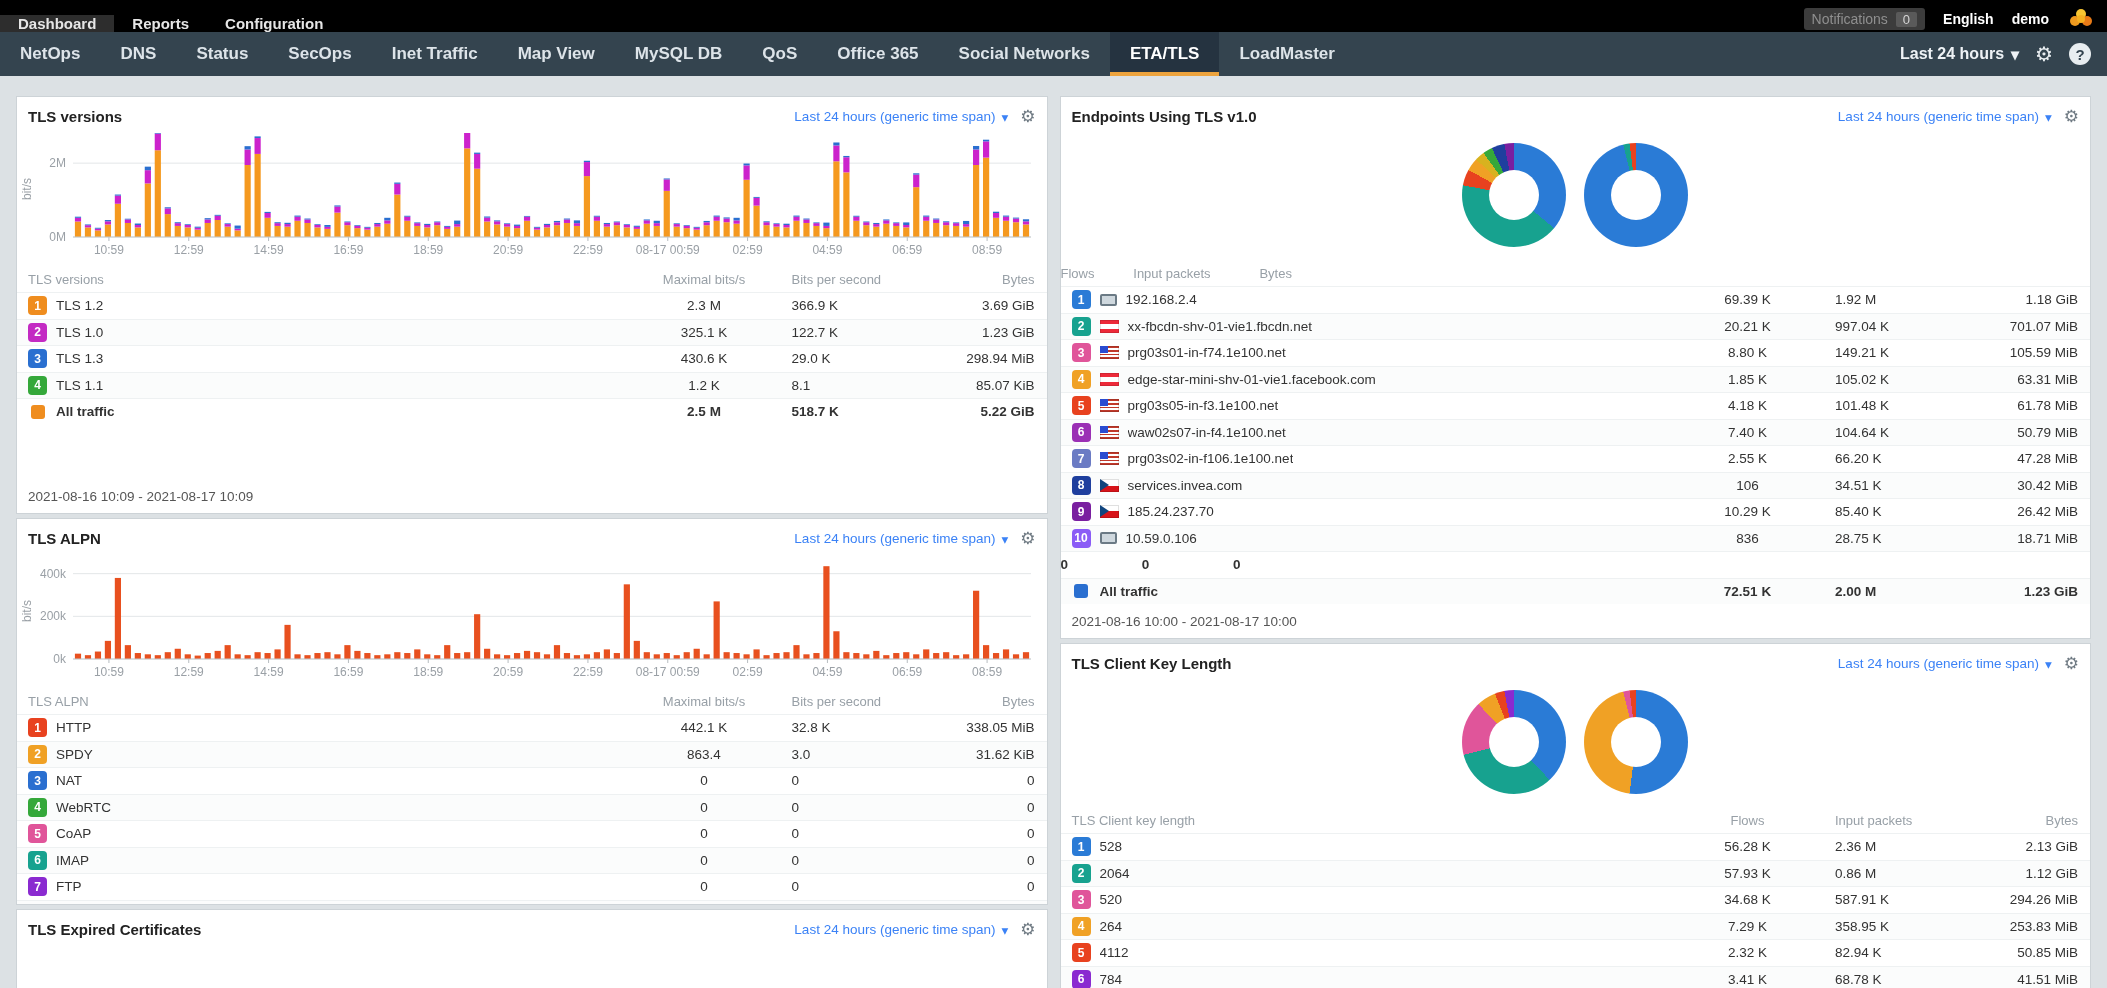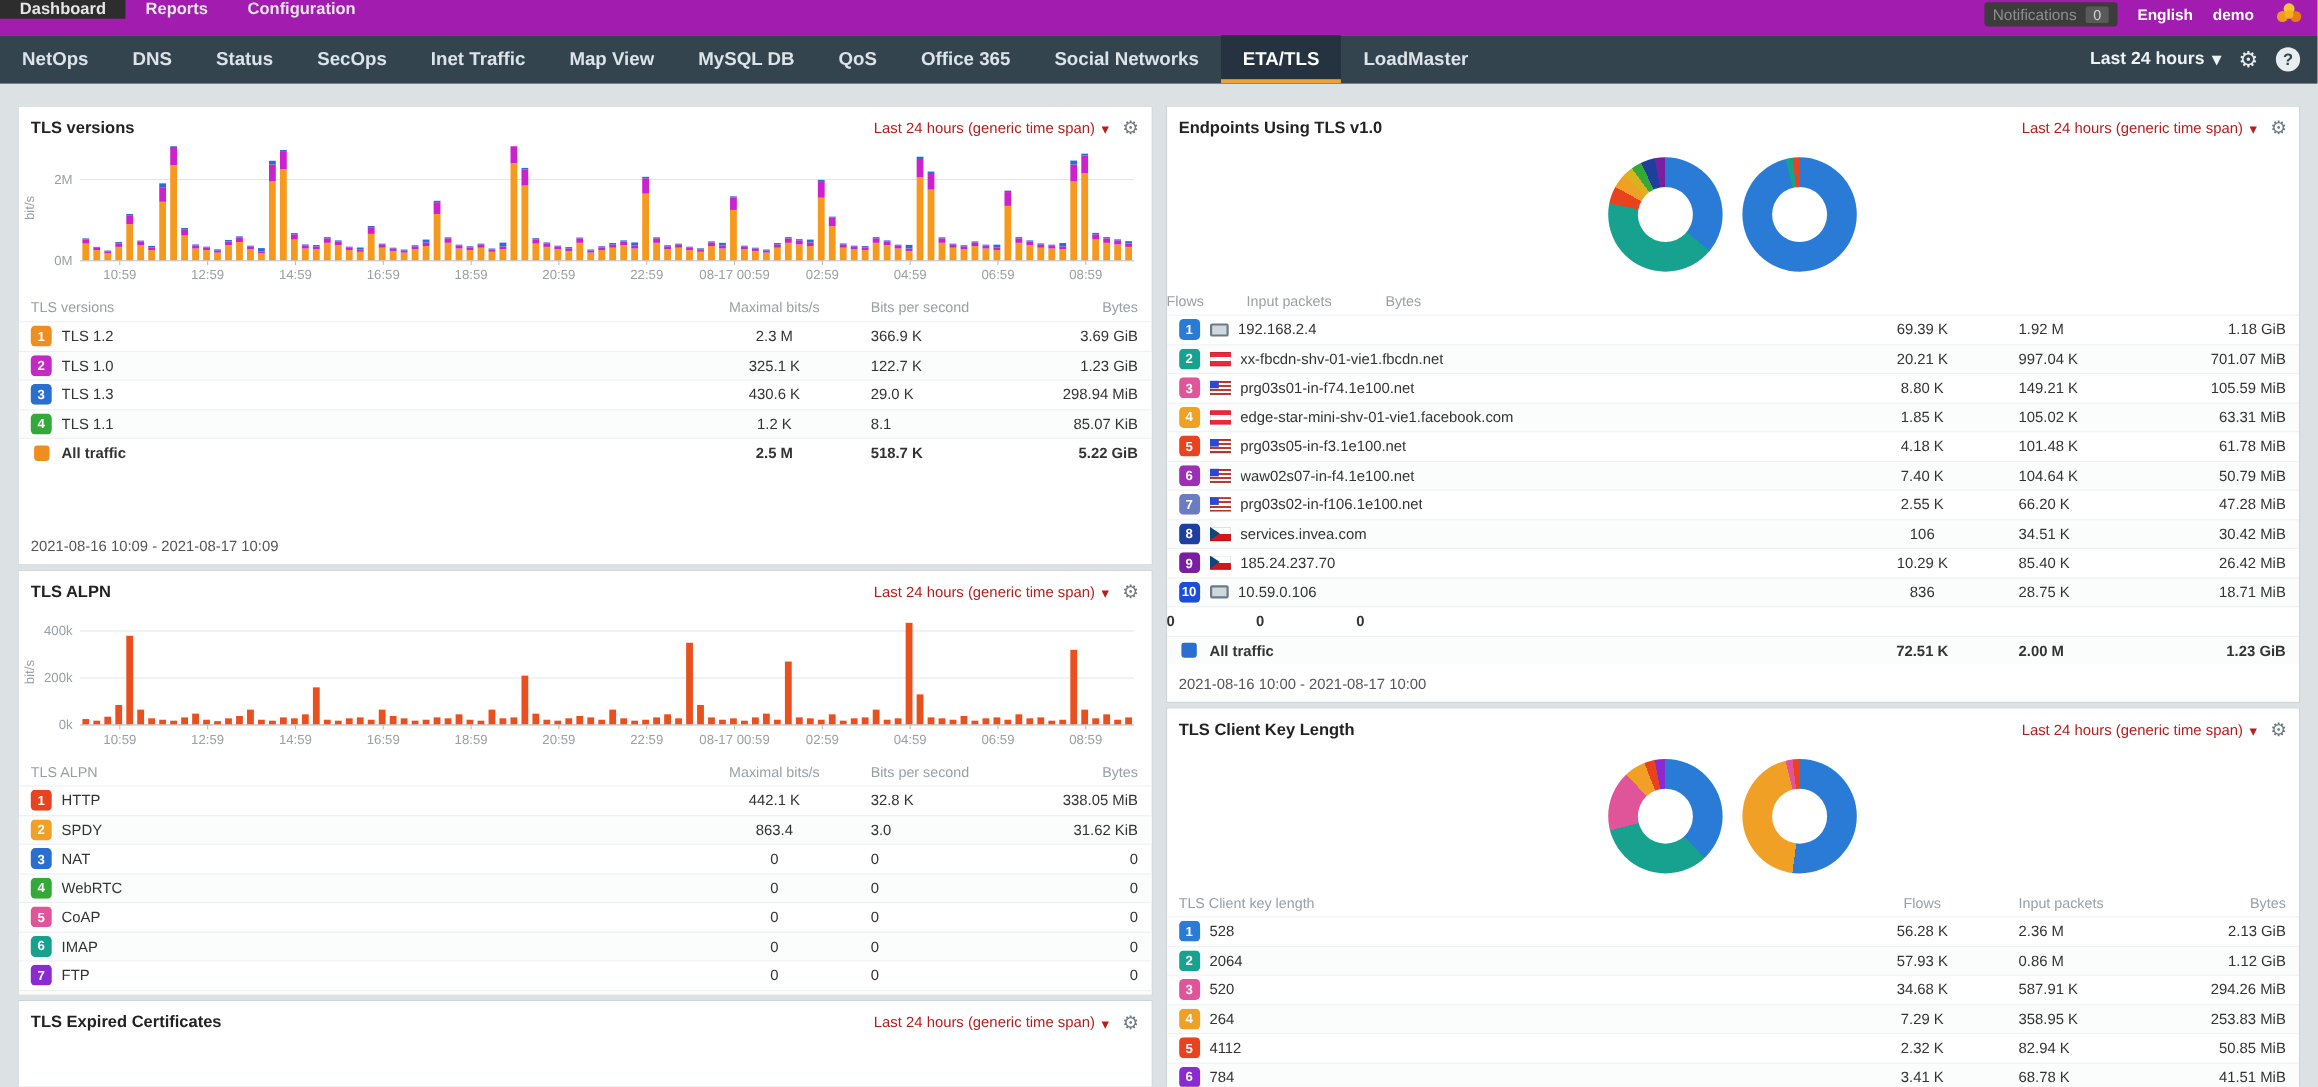--- a/index.html
+++ b/index.html
@@ -1,20 +1,20 @@
 <!DOCTYPE html>
 <html><head>
 <meta charset="utf-8">
 <style>
   * { margin:0; padding:0; box-sizing:border-box; }
   html,body { width:2107px; height:988px; overflow:hidden; background:#dce1e4;
     font-family:"Liberation Sans", sans-serif; }
 
   
-  .topbar { height:32px; background:#a21caf; display:flex; align-items:flex-start;
+  .topbar { height:32px; background:#000000; display:flex; align-items:flex-end;
     justify-content:space-between; color:#fff; font-size:15px; }
   .menus { display:flex; }
   .tmenu { display:flex; align-items:center; padding:0 18px; font-weight:bold;
     color:#e6e6e6; cursor:pointer; }
   .tmenu.active { background:#2d2d2d; }
   .tr-right { display:flex; align-items:center; gap:18px; padding-right:12px; }
   .notif { background:#3c3c3c; border-radius:3px; padding:3px 8px; display:flex;
     gap:8px; align-items:center; color:#8f8f8f; font-size:14px; }
   .ncount { background:#5a5a5a; color:#d5d5d5; border-radius:2px; padding:0 7px;
     font-size:13px; }
@@ -39,21 +39,21 @@
 
   
   .content { display:flex; gap:12px; padding:20px 16px; height:912px; }
   .col { flex:1; display:flex; flex-direction:column; gap:4px; min-width:0; }
   .panel { background:#fff; border:1px solid #cdd3d7; display:flex;
     flex-direction:column; flex:none; overflow:hidden; }
   .phead { display:flex; justify-content:space-between; align-items:center;
     padding:9px 11px 4px 11px; }
   .ptitle { font-weight:bold; font-size:15px; color:#222; }
   .pctrl { display:flex; align-items:center; gap:12px; }
-  .ptime { color:#b91c1c; font-size:13.5px; display:flex; gap:6px;
+  .ptime { color:#3b82f6; font-size:13.5px; display:flex; gap:6px;
     align-items:center; cursor:pointer; }
   .pgear { color:#6f7a83; font-size:17px; cursor:pointer; }
 
   
   .chart { height:128px; margin:2px 6px 0 2px; }
   svg text.axis { font:12px "Liberation Sans", sans-serif; fill:#9aa0a6; }
 
   
   .donuts { display:flex; justify-content:center; gap:18px; padding:12px 0 8px; }
   .donut { width:104px; height:104px; border-radius:50%; position:relative; }
@@ -905,21 +905,21 @@
                 <span class="cztri"></span>
               </span>
               <span class="rlabel">185.24.237.70</span>
             </div>
             <div class="tc tnum">10.29 K</div>
             <div class="tc tnum">85.40 K</div>
             <div class="tc tnum">26.42 MiB</div>
           </div>
           <div class="trow">
             <div class="tc tlabel">
-              <span class="badge" style="background: #1d4ed8; text-align: right;">10</span>
+              <span class="badge" style="background: #8b5cf6; text-align: right;">10</span>
               <span class="flag f-host"></span>
               <span class="rlabel">10.59.0.106</span>
             </div>
             <div class="tc tnum">836</div>
             <div class="tc tnum">28.75 K</div>
             <div class="tc tnum">18.71 MiB</div>
           </div>
           <div class="trow bold">
             <div class="tc tnum">0</div>
             <div class="tc tnum">0</div>

